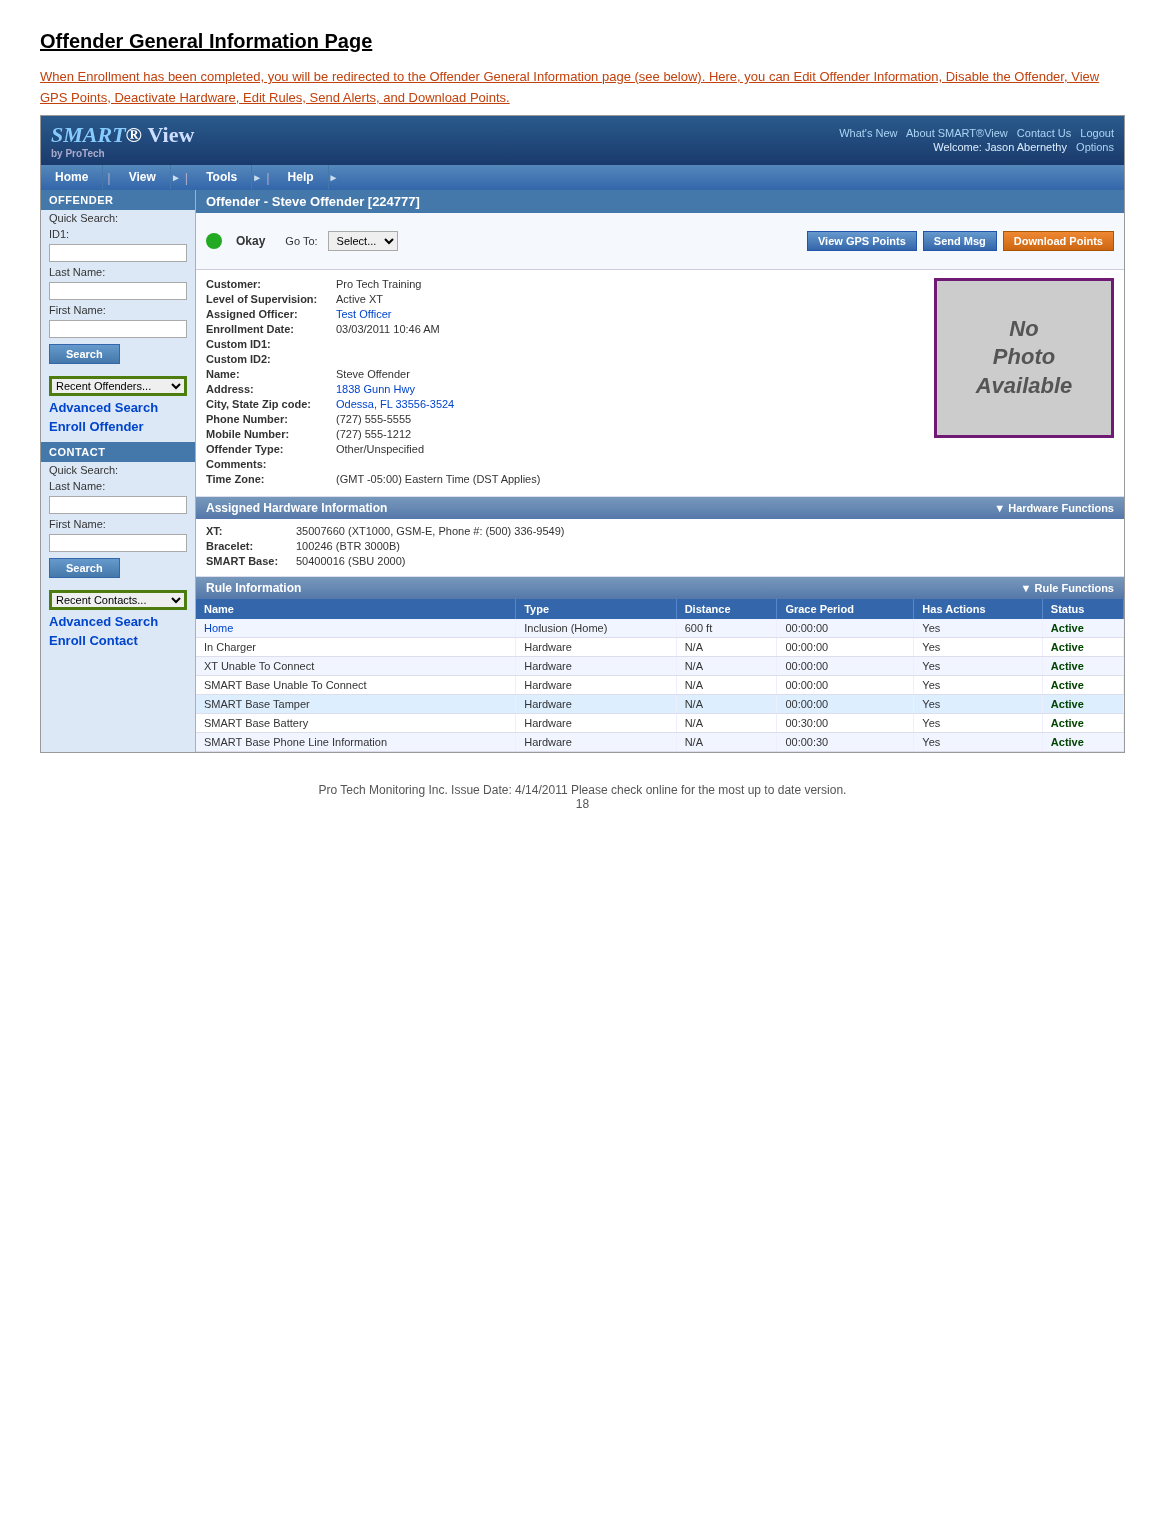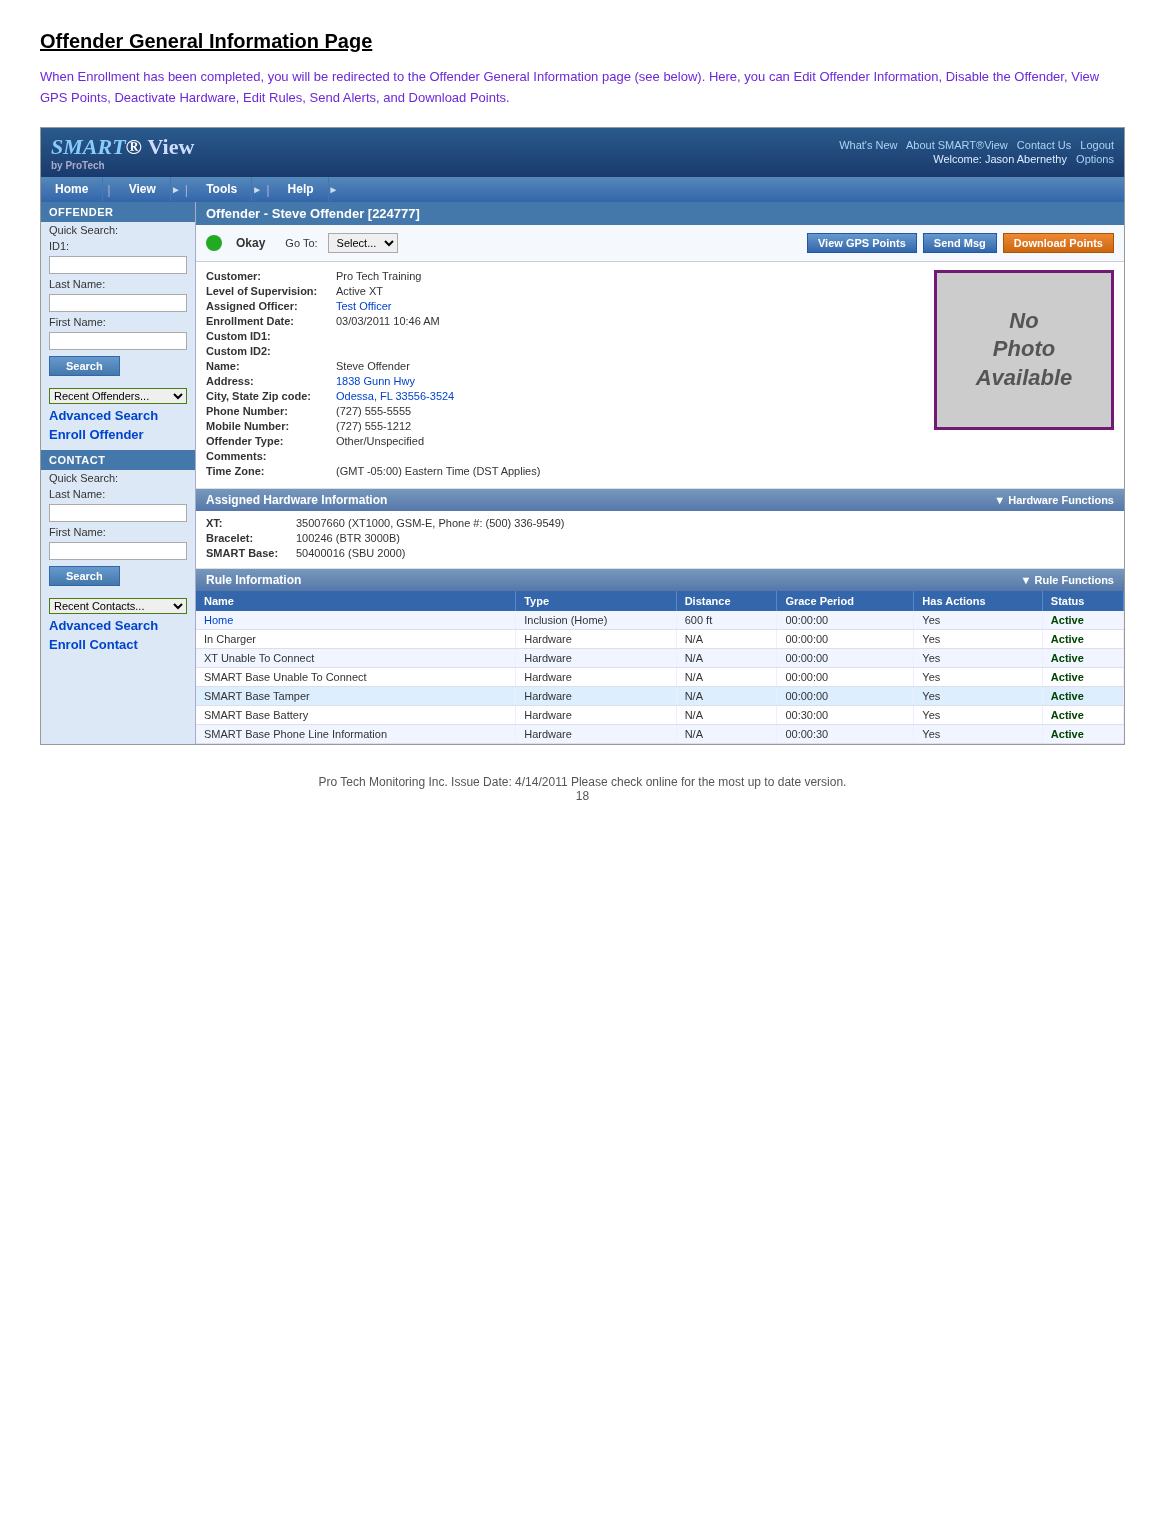--- a/index.html
+++ b/index.html
@@ -1,19 +1,19 @@
 <!DOCTYPE html>
 <html><head>
   <meta charset="utf-8">
   <style>
     * { box-sizing: border-box; margin: 0; padding: 0; }
     body { font-family: Arial, Helvetica, sans-serif; font-size: 13px; background: #fff; color: #333; padding: 30px 40px; }
 
     h1.page-title { font-size: 20px; font-weight: bold; text-decoration: underline; margin-bottom: 14px; color: #000; }
-    p.page-desc { font-size: 13px; line-height: 1.6; margin-bottom: 18px; color: #6d28d9; }
+    p.page-desc { font-size: 13px; line-height: 1.6; margin-bottom: 6px; color: #c2410c; text-decoration: underline; }
 
     
     .app-frame { border: 1px solid #999; width: 100%; }
 
     
     .app-header { background: linear-gradient(to bottom, #2a5a8c, #1a3a6c); padding: 6px 10px; display: flex; justify-content: space-between; align-items: center; }
 
     
     .nav-bar { background: linear-gradient(to bottom, #5588bb, #3366aa); display: flex; align-items: center; padding: 0; }
     .nav-item { color: white; padding: 5px 14px; font-size: 12px; font-weight: bold; cursor: pointer; border-right: 1px solid #4477aa; }
@@ -22,32 +22,32 @@
 
     
     .content-area { display: flex; }
 
     
     .sidebar { width: 155px; background: #dce8f5; border-right: 1px solid #aac; flex-shrink: 0; }
     .sidebar-section-title { background: #4477aa; color: white; font-size: 11px; font-weight: bold; padding: 4px 8px; text-transform: uppercase; letter-spacing: 0.5px; }
     .sidebar-label { font-size: 11px; color: #333; padding: 2px 8px; }
     .sidebar-input { width: calc(100% - 16px); margin: 2px 8px; padding: 2px 4px; font-size: 11px; border: 1px solid #aaa; }
     .sidebar-search-btn { background: linear-gradient(to bottom, #6699cc, #4477aa); color: white; border: 1px solid #3366aa; font-size: 11px; font-weight: bold; padding: 3px 16px; margin: 4px 8px; cursor: pointer; display: block; }
-    .sidebar-select { width: calc(100% - 16px); margin: 2px 8px; font-size: 11px; border: 1px solid #4d7c0f; }
+    .sidebar-select { width: calc(100% - 16px); margin: 2px 8px; font-size: 11px; border: 3px solid #4d7c0f; }
     .sidebar-divider { height: 6px; }
     .sidebar-bold { font-weight: bold; font-size: 13px; color: #0044cc; padding: 2px 8px; display: block; cursor: pointer; }
 
     
     .main-panel { flex: 1; padding: 0; }
 
     
     .offender-header { background: #4477aa; color: #ffffff; font-size: 13px; font-weight: bold; padding: 4px 10px; }
 
     
-    .quick-info-bar { display: flex; align-items: center; padding: 8px 10px; gap: 10px; background: #f5f8fc; border-bottom: 1px solid #ccd; }
+    .quick-info-bar { display: flex; align-items: center; padding: 18px 10px; gap: 10px; background: #f5f8fc; border-bottom: 1px solid #ccd; }
     .status-icon { width: 16px; height: 16px; border-radius: 50%; background: #22aa22; display: inline-block; margin-right: 4px; vertical-align: middle; }
     .status-text { font-size: 12px; font-weight: bold; vertical-align: middle; }
     .goto-label { font-size: 11px; margin-left: 10px; }
     .goto-select { font-size: 11px; padding: 2px 4px; border: 1px solid #aaa; }
     .btn-view-gps { background: linear-gradient(to bottom, #6699cc, #3366aa); color: white; border: 1px solid #2255aa; font-size: 11px; font-weight: bold; padding: 3px 10px; cursor: pointer; margin-left: auto; }
     .btn-send-msg { background: linear-gradient(to bottom, #6699cc, #3366aa); color: white; border: 1px solid #2255aa; font-size: 11px; font-weight: bold; padding: 3px 10px; cursor: pointer; }
     .btn-download { background: linear-gradient(to bottom, #ee8833, #cc6611); color: white; border: 1px solid #aa5500; font-size: 11px; font-weight: bold; padding: 3px 10px; cursor: pointer; }
 
     
     .section-header { background: linear-gradient(to bottom, #7799bb, #5577aa); color: white; font-size: 12px; font-weight: bold; padding: 4px 10px; display: flex; justify-content: space-between; align-items: center; }

